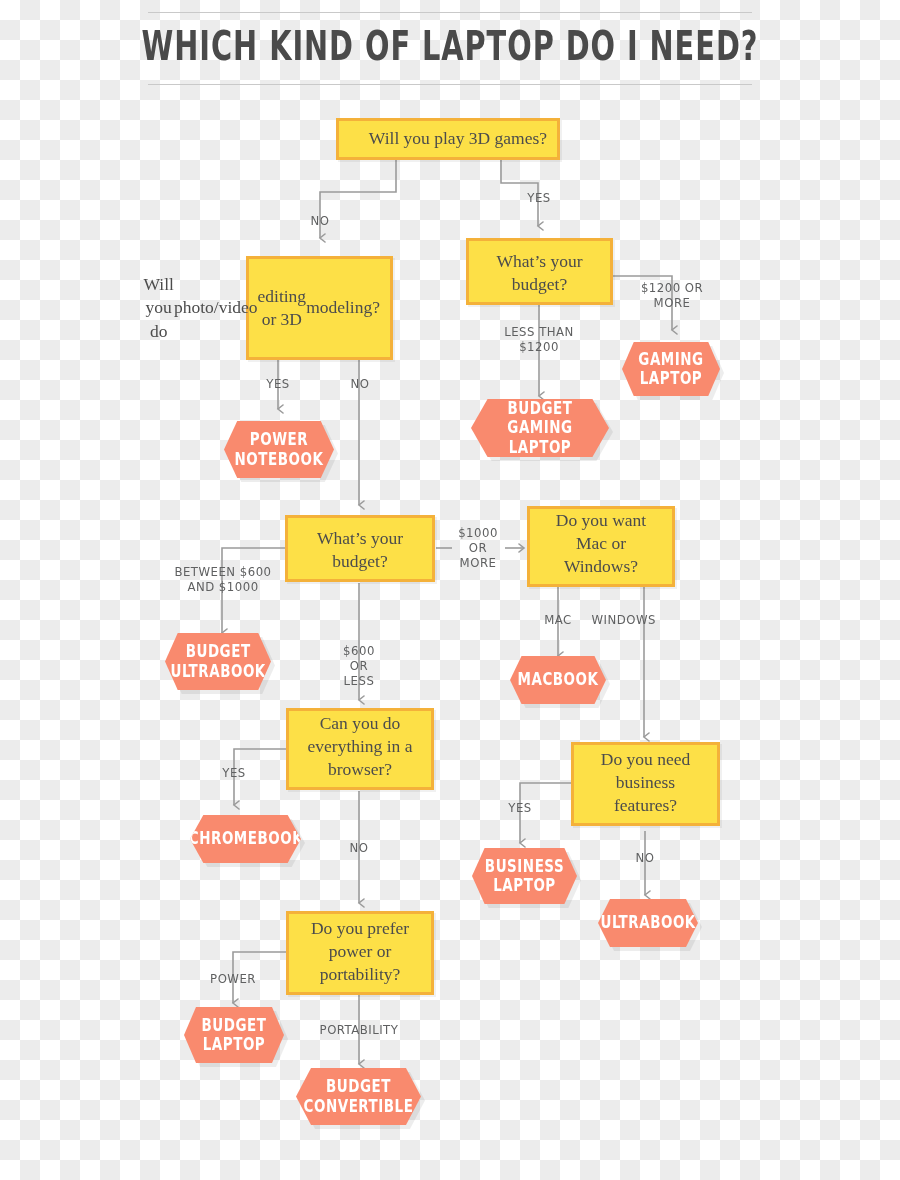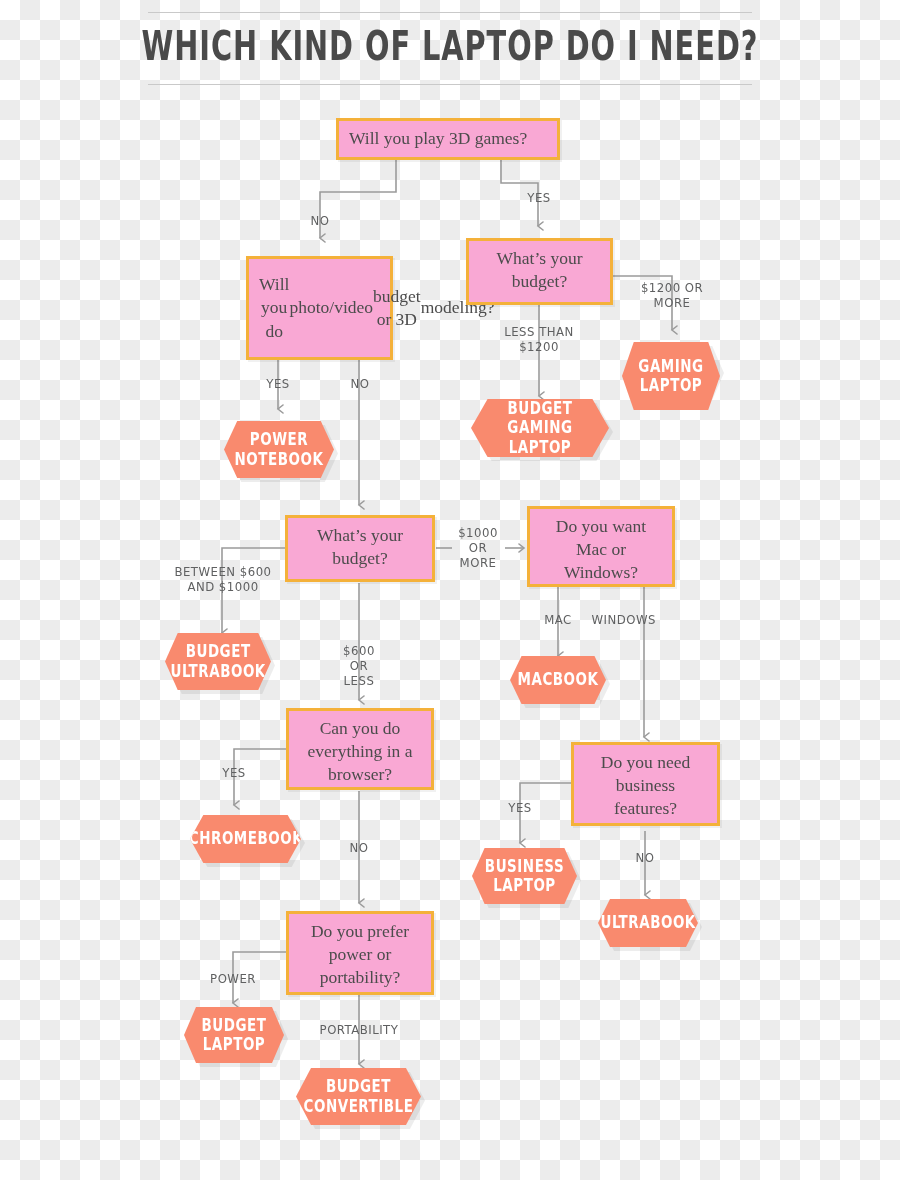--- a/index.html
+++ b/index.html
@@ -55,26 +55,26 @@
     position: absolute;
     left: 0; top: 0;
     width: 900px; height: 1180px;
     overflow: visible;
   }
 
   
   .qbox {
     position: absolute;
     box-sizing: border-box;
-    background: #f9a8d4;
+    background: #fde047;
     border: 3px solid #f4b13a;
     box-shadow: 2px 2px 0 rgba(0,0,0,0.055);
     display: flex;
     align-items: center;
-    justify-content: flex-start;
+    justify-content: flex-end;
     text-align: center;
     font-family: "Liberation Serif", "DejaVu Serif", serif;
     font-size: 17.5px;
     line-height: 1.32;
     color: #4c4c4c;
     padding: 6px 10px;
   }
   .qbox span { display: block; }
 
   
@@ -175,21 +175,21 @@
     </g>
   </svg>
 
   <div class="qbox" style="left:336px; top:118px; width:224px; height:42px;">
     <span>Will you play 3D games?</span>
   </div>
 
   <div class="qbox" style="left:246px; top:256px; width:147px; height:104px; ">
     <span>Will you do</span>
     <span>photo/video</span>
-    <span>budget or 3D</span>
+    <span>editing or 3D</span>
     <span>modeling?</span>
   </div>
 
   <div class="qbox" style="left:466px; top:238px; width:147px; height:67px; flex-direction:column;">
     <span>What’s your</span>
     <span>budget?</span>
   </div>
 
   <div class="qbox" style="left:285px; top:515px; width:150px; height:67px; flex-direction:column;">
     <span>What’s your</span>
@@ -214,21 +214,21 @@
     <span>portability?</span>
   </div>
 
   <div class="qbox" style="left:571px; top:742px; width:149px; height:84px; flex-direction:column;">
     <span>Do you need</span>
     <span>business</span>
     <span>features?</span>
   </div>
 
   <div class="hexshadow" style="left:626px; top:346px; width:98px; height:54px;"></div>
-  <div class="hex" style="left:622px; top:342px; width:98px; height:68px;">
+  <div class="hex" style="left:622px; top:342px; width:98px; height:54px;">
     <span class="hexlabel">GAMING
 LAPTOP</span>
   </div>
 
   <div class="hexshadow" style="left:475px; top:403px; width:138px; height:58px;"></div>
   <div class="hex" style="left:471px; top:399px; width:138px; height:58px;">
     <span class="hexlabel">BUDGET GAMING
 LAPTOP</span>
   </div>
 

